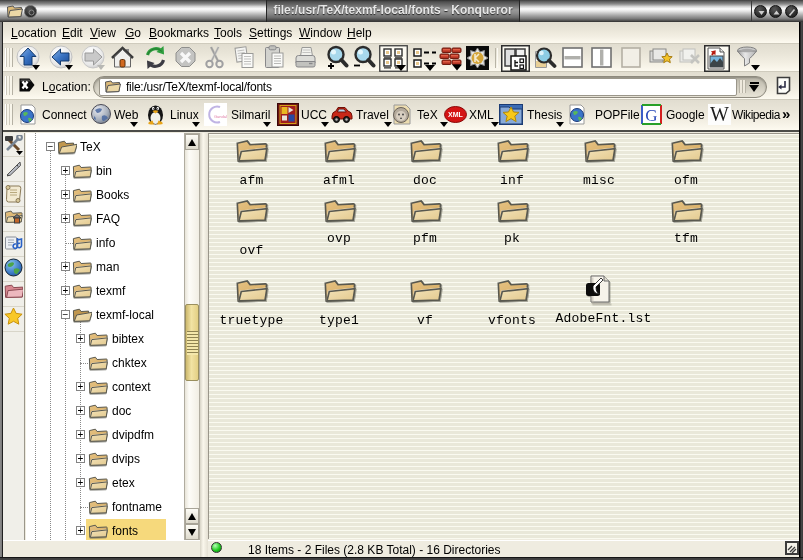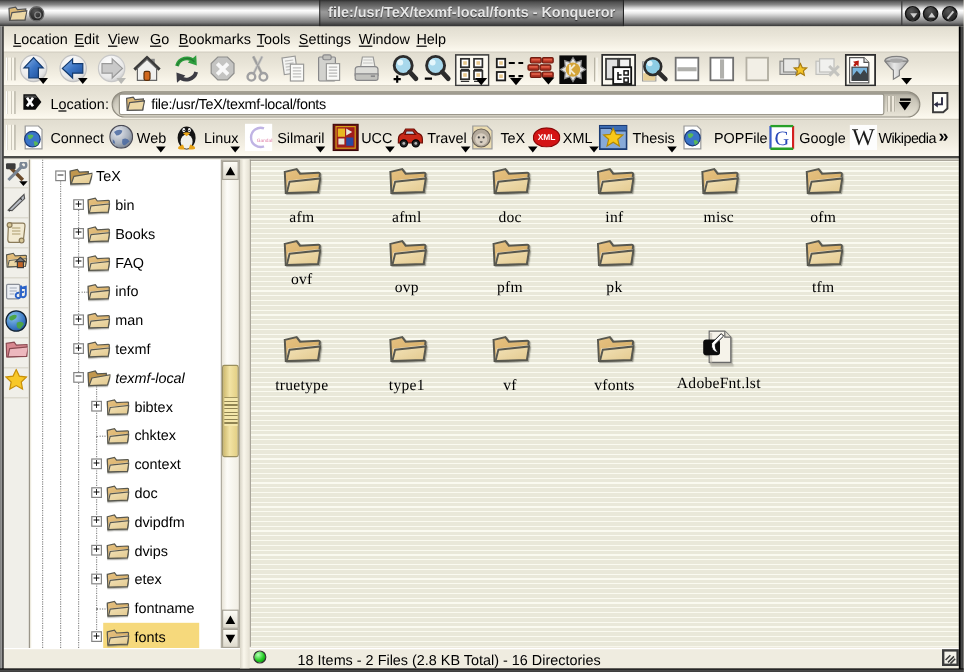--- a/index.html
+++ b/index.html
@@ -53,21 +53,21 @@
 #slider{left:185px;top:304px;width:14px;height:77px;border:1px solid #9a8f5e;border-radius:2px;
  background:linear-gradient(90deg,#cdb96e,#f2e3a4 45%,#e3cf84)}
 #slider .ridge{position:absolute;left:1px;top:26px;width:11px;height:24px;
  background:repeating-linear-gradient(180deg,#8f8352 0 1px,#f4e7ab 1px 3px)}
 #split{left:200px;top:133px;width:8px;height:424px;z-index:3;background:linear-gradient(90deg,#d8d4c7,#faf7ec 40%,#e4e0d3)}
 #main{left:208px;top:133px;width:591px;height:406px;border-top:1px solid #9a968a;border-left:1px solid #9a968a;
  background:repeating-linear-gradient(180deg,#fafaf0 0 1px,#e9e8d9 1px 4px)}
 .cell{position:absolute;width:87px;text-align:center}
 .cell svg{display:block;margin:0 auto;filter:drop-shadow(1px 1.5px 0.4px rgba(96,96,86,.5))}
 #tree svg{filter:drop-shadow(0.8px 1px 0.3px rgba(96,96,86,.45))}
-.cell .lab{margin-top:9px;font-family:Liberation Serif, serif;font-size:13px;letter-spacing:.2px}
+.cell .lab{margin-top:9px;font-family:Liberation Mono, monospace;font-size:13px;letter-spacing:.2px}
 #fdesc{width:43px;height:57px;margin:0 auto;background:#fdfdf8;border:1px solid #3c3c3c;
  box-shadow:2px 2px 0 rgba(120,120,110,.45);overflow:hidden;padding:2px 0 0 2px;text-align:left}
 .fl{font-family:"Liberation Mono",monospace;font-size:6.5px;line-height:7.5px;color:#1a1a1a;white-space:nowrap}
 .fl span{color:#c87818}
 
 #status{left:3px;top:540px;width:797px;height:17px;background:#efece0;border-top:1px solid #fff}
 #stext{left:248px;top:543px;font-size:12px}
 #led{left:211px;top:542px;width:11px;height:11px;border-radius:50%;
  background:radial-gradient(circle at 35% 30%,#b4ffb4,#22cc22 55%,#0a7a0a);border:1px solid #333}
 #sgrip{left:785px;top:541px;width:14px;height:14px;border:2px solid #3c3c3c;background:#f4f2ea}
@@ -538,21 +538,21 @@
   <div class="doth" style="left:54px;top:230px;width:8px"></div>
   <div class="doth" style="left:54px;top:374px;width:8px"></div>
   <div class="abs" style="left:60px;top:386px;width:80px;height:23px;background:#f6d97c"></div>
   <div class="trow" style="left:54px;top:2px">TeX</div>
   <div class="trow" style="left:70px;top:26px">bin</div>
   <div class="trow" style="left:70px;top:50px">Books</div>
   <div class="trow" style="left:70px;top:74px">FAQ</div>
   <div class="trow" style="left:70px;top:98px">info</div>
   <div class="trow" style="left:70px;top:122px">man</div>
   <div class="trow" style="left:70px;top:146px">texmf</div>
-  <div class="trow" style="left:70px;top:170px;font-style:italic">texmf-local</div>
+  <div class="trow" style="left:70px;top:170px;">texmf-local</div>
   <div class="trow" style="left:86px;top:194px">bibtex</div>
   <div class="trow" style="left:86px;top:218px">chktex</div>
   <div class="trow" style="left:86px;top:242px">context</div>
   <div class="trow" style="left:86px;top:266px">doc</div>
   <div class="trow" style="left:86px;top:290px">dvipdfm</div>
   <div class="trow" style="left:86px;top:314px">dvips</div>
   <div class="trow" style="left:86px;top:338px">etex</div>
   <div class="trow" style="left:86px;top:362px">fontname</div>
   <div class="trow" style="left:86px;top:386px">fonts</div>
   <svg class="ico" style="left:31px;top:6px" width="20" height="16">
@@ -669,21 +669,21 @@
   <div class="cell" style="left:346.5px;top:3px">
         <svg width="33" height="27">
           <use href="#fc" width="33" height="27"></use>
         </svg>
         <div class="lab">misc</div>
       </div>
   <div class="cell" style="left:-1px;top:63px">
         <svg width="33" height="27">
           <use href="#fc" width="33" height="27"></use>
         </svg>
-        <div class="lab" style="margin-top:1px">ovf</div>
+        <div class="lab" style="margin-top:19px">ovf</div>
       </div>
   <div class="cell" style="left:86.5px;top:63px">
         <svg width="33" height="27">
           <use href="#fc" width="33" height="27"></use>
         </svg>
         <div class="lab" style="margin-top:7px">ovp</div>
       </div>
   <div class="cell" style="left:172.5px;top:63px">
         <svg width="33" height="27">
           <use href="#fc" width="33" height="27"></use>

